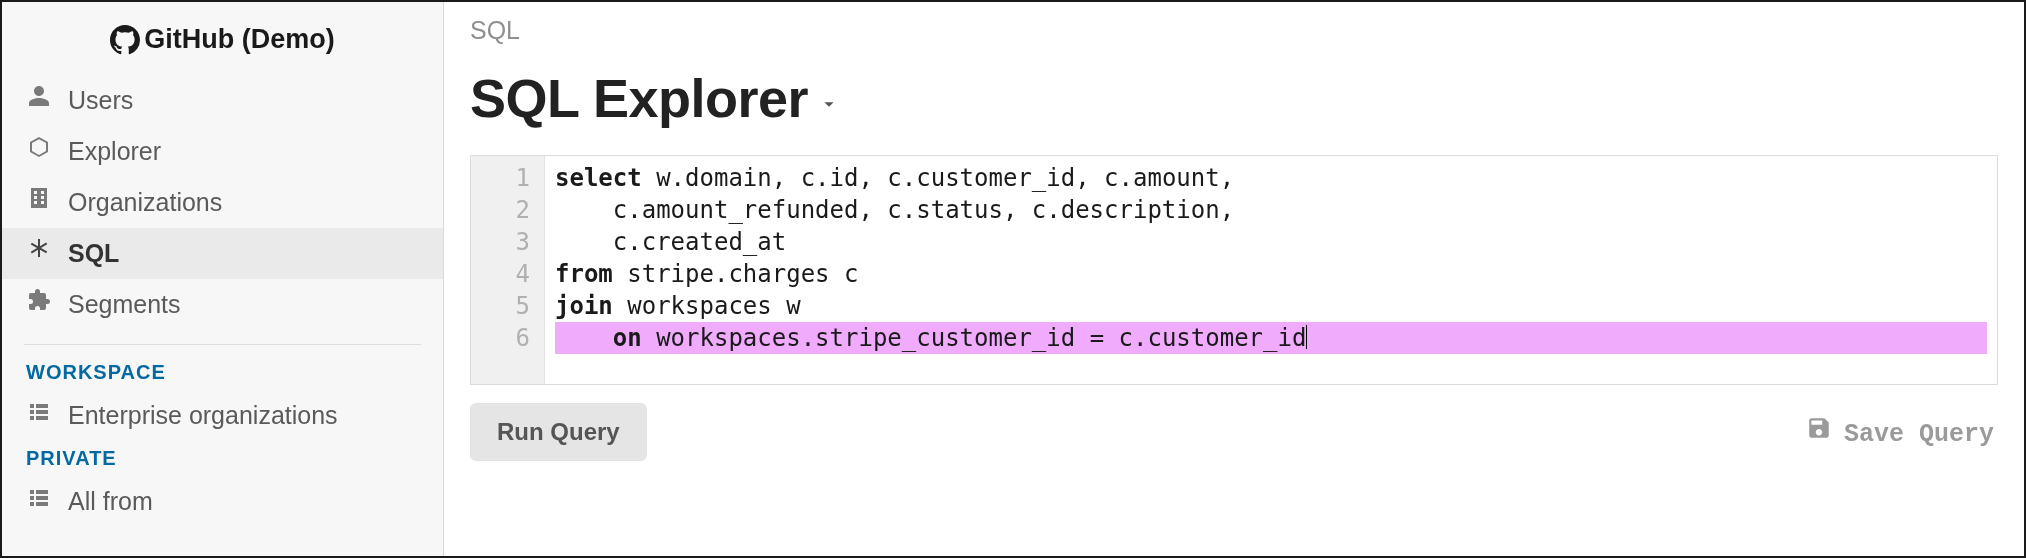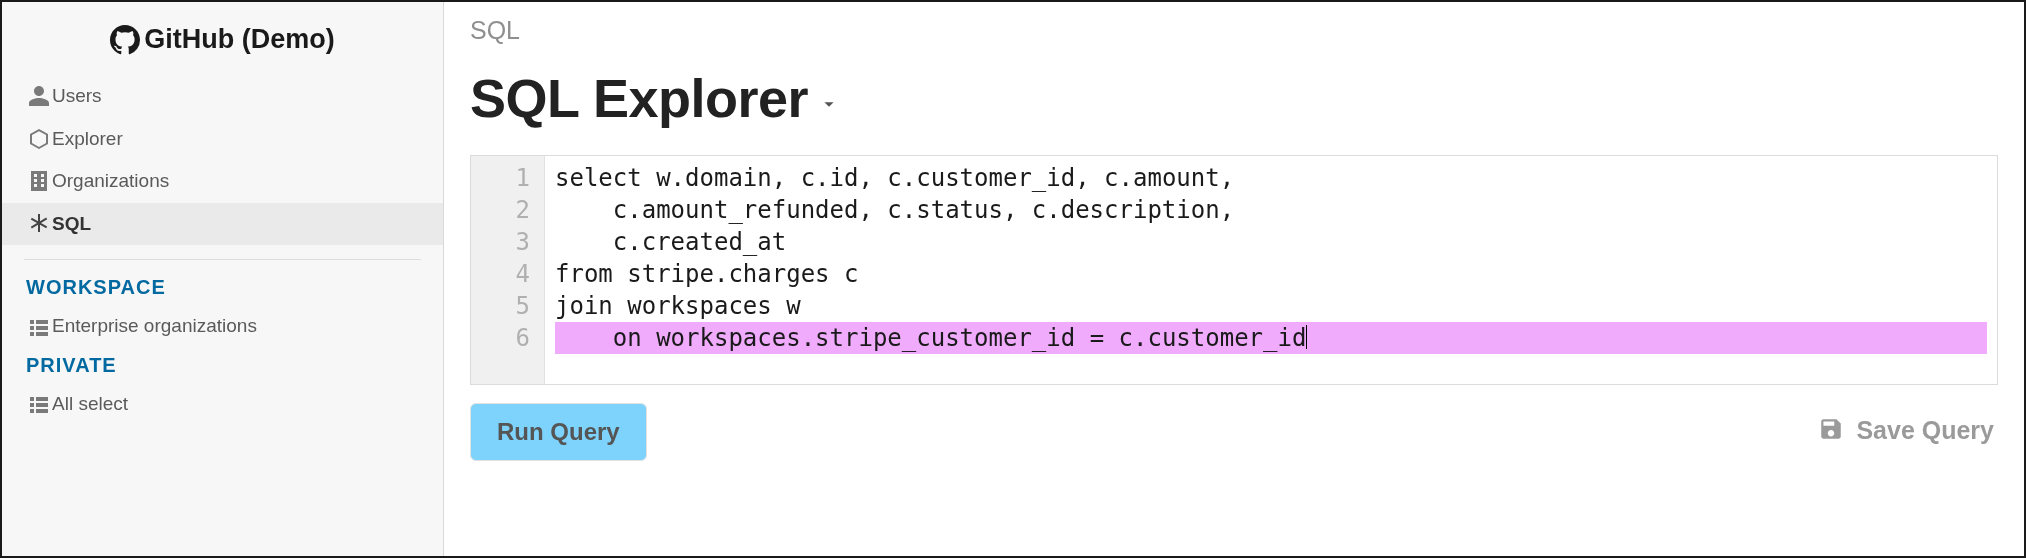--- a/index.html
+++ b/index.html
@@ -4,21 +4,21 @@
 <style>
   * { box-sizing: border-box; margin: 0; padding: 0; }
   html, body { width: 100%; height: 100%; font-family: -apple-system, BlinkMacSystemFont, "Segoe UI", Helvetica, Arial, sans-serif; background: #fff; color: #1a1a1a; }
   .app { display: flex; width: 2026px; height: 558px; border: 2px solid #1a1a1a; overflow: hidden; }
 
   
   .sidebar { width: 442px; min-width: 442px; background: #f7f7f7; border-right: 1px solid #d9d9d9; display: flex; flex-direction: column; padding-top: 10px; }
   .logo-row { display: flex; align-items: center; justify-content: center; gap: 4px; padding: 12px 20px 20px 20px; }
   .logo-row .github-icon { width: 30px; height: 30px; }
   .logo-text { font-size: 27px; font-weight: 700; }
-  .nav-item { display: flex; align-items: center; padding: 8px 24px; font-size: 19px; color: #5a5a5a; cursor: pointer; line-height: 1.4; }
+  .nav-item { display: flex; gap: 16px; padding: 8px 24px; font-size: 25px; color: #5a5a5a; cursor: pointer; line-height: 1.4; }
   .nav-item.active { background: #eaeaea; color: #333; font-weight: 700; }
   .nav-item .nav-icon { width: 26px; height: 26px; display: inline-flex; align-items: center; justify-content: center; color: #7a7a7a; flex: 0 0 26px; }
   .nav-item.active .nav-icon { color: #444; }
   .section-sep { border: none; border-top: 1px solid #dedede; margin: 14px 22px 10px 22px; }
   .section-label { font-size: 20px; font-weight: 700; letter-spacing: 1px; color: #0369a1; padding: 6px 24px 6px 24px; }
 
   
   .main { flex: 1; background: #fff; display: flex; flex-direction: column; padding: 0; }
   .breadcrumb { padding: 14px 26px 0 26px; font-size: 25px; color: #8f8f8f; font-weight: 500; }
   .page-title-row { display: flex; align-items: center; gap: 10px; padding: 22px 26px 26px 26px; }
@@ -26,27 +26,27 @@
   .caret-down { width: 22px; height: 22px; color: #555; align-self: center; margin-top: 12px; }
 
   
   .editor-wrap { margin: 0 26px; border: 1px solid #dcdcdc; display: flex; font-family: "SFMono-Regular", ui-monospace, Menlo, Consolas, monospace; font-size: 24px; line-height: 32px; }
   .gutter { background: #f0f0f0; color: #b0b0b0; text-align: right; padding: 6px 14px 12px 22px; user-select: none; border-right: 1px solid #e2e2e2; min-width: 74px; }
   .gutter div { height: 32px; }
   .code { flex: 1; padding: 6px 10px 12px 10px; white-space: pre; overflow: hidden; position: relative; }
   .code-line { height: 32px; }
   .code-line.current { background: #f0abfc; }
   .code-line.last-empty { height: 18px; }
-  .kw { font-weight: 400; }
+  .kw { font-weight: 700; }
   .cursor { display: inline-block; width: 1px; height: 24px; background: #000; vertical-align: -3px; }
 
   
   .action-row { display: flex; align-items: center; justify-content: space-between; padding: 18px 30px 0 26px; }
-  .run-btn { background: #7dd3fc; border: 1px solid #e2e2e2; border-radius: 6px; padding: 14px 26px; font-size: 24px; color: #555; font-weight: 600; cursor: pointer; }
-  .save-btn { display: inline-flex; align-items: flex-start; gap: 12px; background: transparent; border: none; color: #9a9a9a; font-size: 25px; font-weight: 600; cursor: pointer; }
+  .run-btn { background: #e5e5e5; border: 1px solid #e2e2e2; border-radius: 6px; padding: 14px 26px; font-size: 24px; color: #555; font-weight: 600; cursor: pointer; }
+  .save-btn { display: inline-flex; align-items: flex-end; gap: 12px; background: transparent; border: none; color: #9a9a9a; font-size: 25px; font-weight: 600; cursor: pointer; font-family: Liberation Mono, monospace; }
   .save-btn svg { width: 26px; height: 26px; }
 </style>
 </head>
 <body>
 
 <div class="app">
 
   <aside class="sidebar">
     <div class="logo-row">
       <span class="github-icon">
@@ -83,20 +83,28 @@
           <span>Organizations</span>
         </div>
         <div class="nav-item active">
           <span class="nav-icon">
             <svg viewBox="0 0 24 24" width="24" height="24" fill="currentColor">
               <path d="M11 2h2v7.2l6.2-3.6 1 1.7L14 11l6.2 3.6-1 1.7L13 12.8V20h-2v-7.2l-6.2 3.6-1-1.7L10 11 3.8 7.4l1-1.7L11 9.2V2z"></path>
             </svg>
           </span>
           <span>SQL</span>
         </div>
+        <div class="nav-item">
+          <span class="nav-icon">
+            <svg viewBox="0 0 24 24" width="24" height="24" fill="currentColor">
+              <path d="M20.5 11H19V7a2 2 0 00-2-2h-4V3.5a2.5 2.5 0 10-5 0V5H4a2 2 0 00-2 2v4h1.5a2.5 2.5 0 110 5H2v4a2 2 0 002 2h4v-1.5a2.5 2.5 0 115 0V22h4a2 2 0 002-2v-4h1.5a2.5 2.5 0 100-5z"></path>
+            </svg>
+          </span>
+          <span>Segments</span>
+        </div>
       </div>
 
     <hr class="section-sep">
 
     <div id="nav-sections">
         <div class="section-label">WORKSPACE</div>
         <div class="nav-item">
           <span class="nav-icon">
             <svg viewBox="0 0 24 24" width="24" height="24" fill="currentColor">
               <path d="M3 5h4v4H3V5zm6 0h12v4H9V5zM3 11h4v4H3v-4zm6 0h12v4H9v-4zM3 17h4v4H3v-4zm6 0h12v4H9v-4z"></path>
@@ -104,21 +112,21 @@
           </span>
           <span>Enterprise organizations</span>
         </div>
         <div class="section-label">PRIVATE</div>
         <div class="nav-item">
           <span class="nav-icon">
             <svg viewBox="0 0 24 24" width="24" height="24" fill="currentColor">
               <path d="M3 5h4v4H3V5zm6 0h12v4H9V5zM3 11h4v4H3v-4zm6 0h12v4H9v-4zM3 17h4v4H3v-4zm6 0h12v4H9v-4z"></path>
             </svg>
           </span>
-          <span>All select</span>
+          <span>All from</span>
         </div>
       </div>
   </aside>
 
   <main class="main">
     <div class="breadcrumb">SQL</div>
 
     <div class="page-title-row">
       <h1 class="page-title">SQL Explorer</h1>
       <span class="caret-down">

